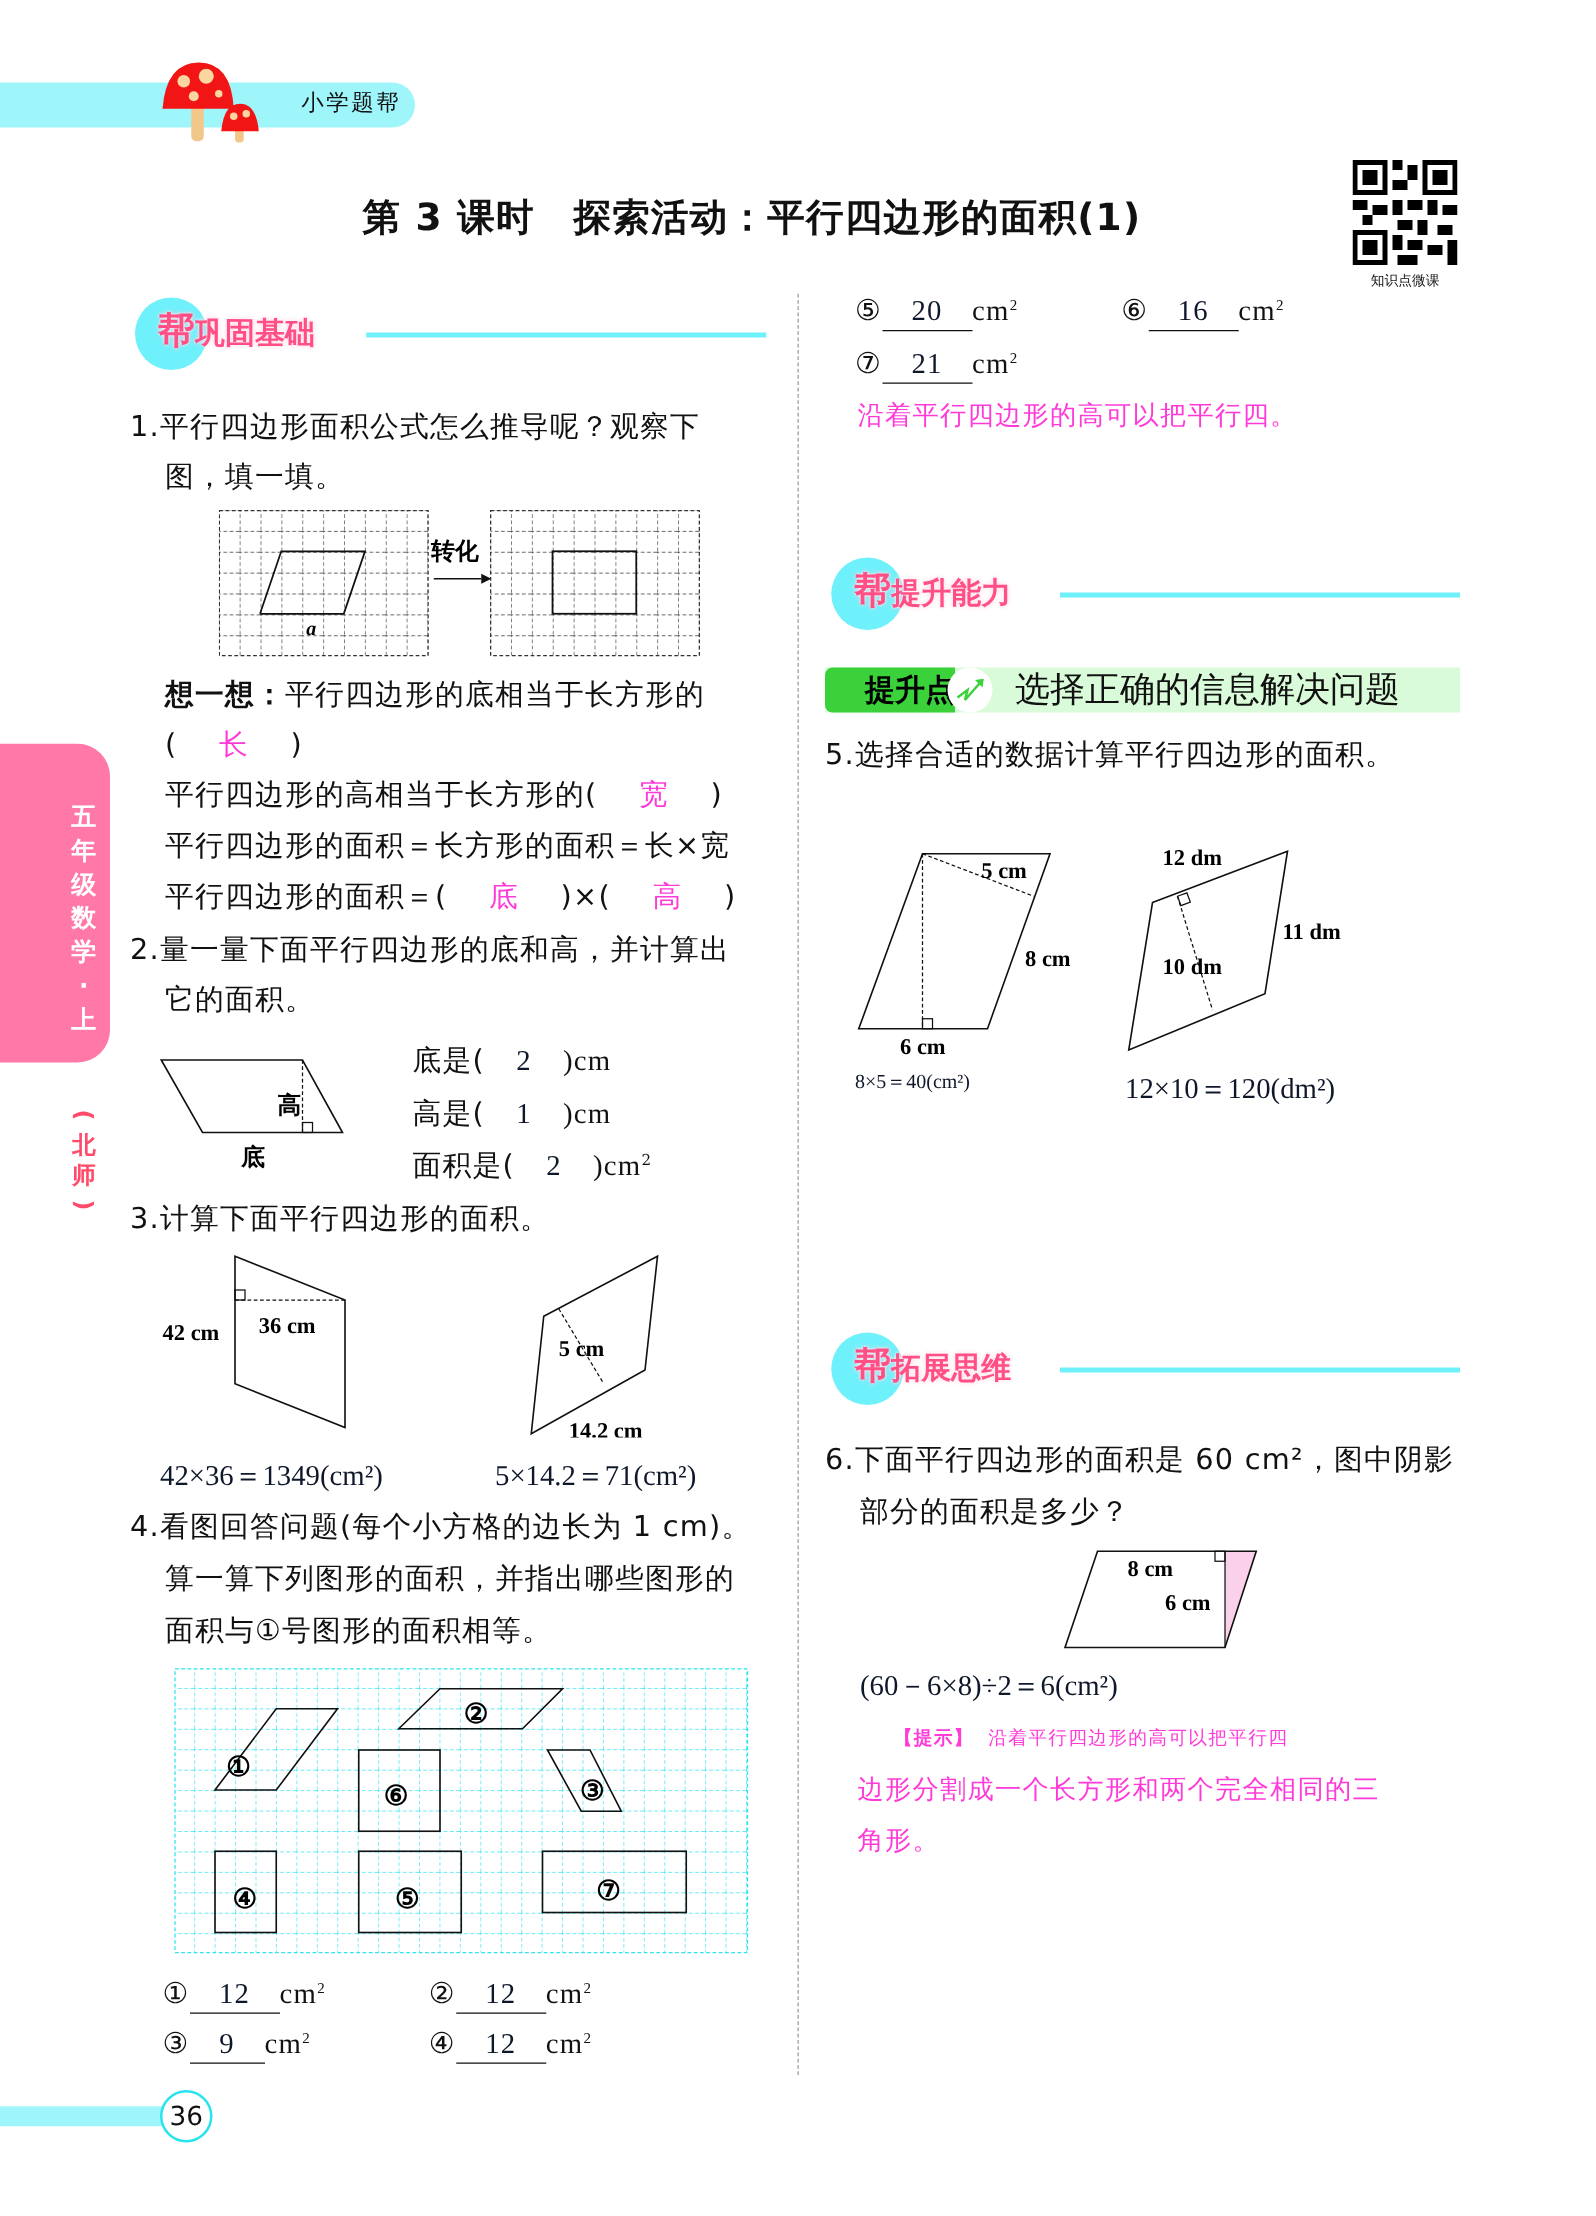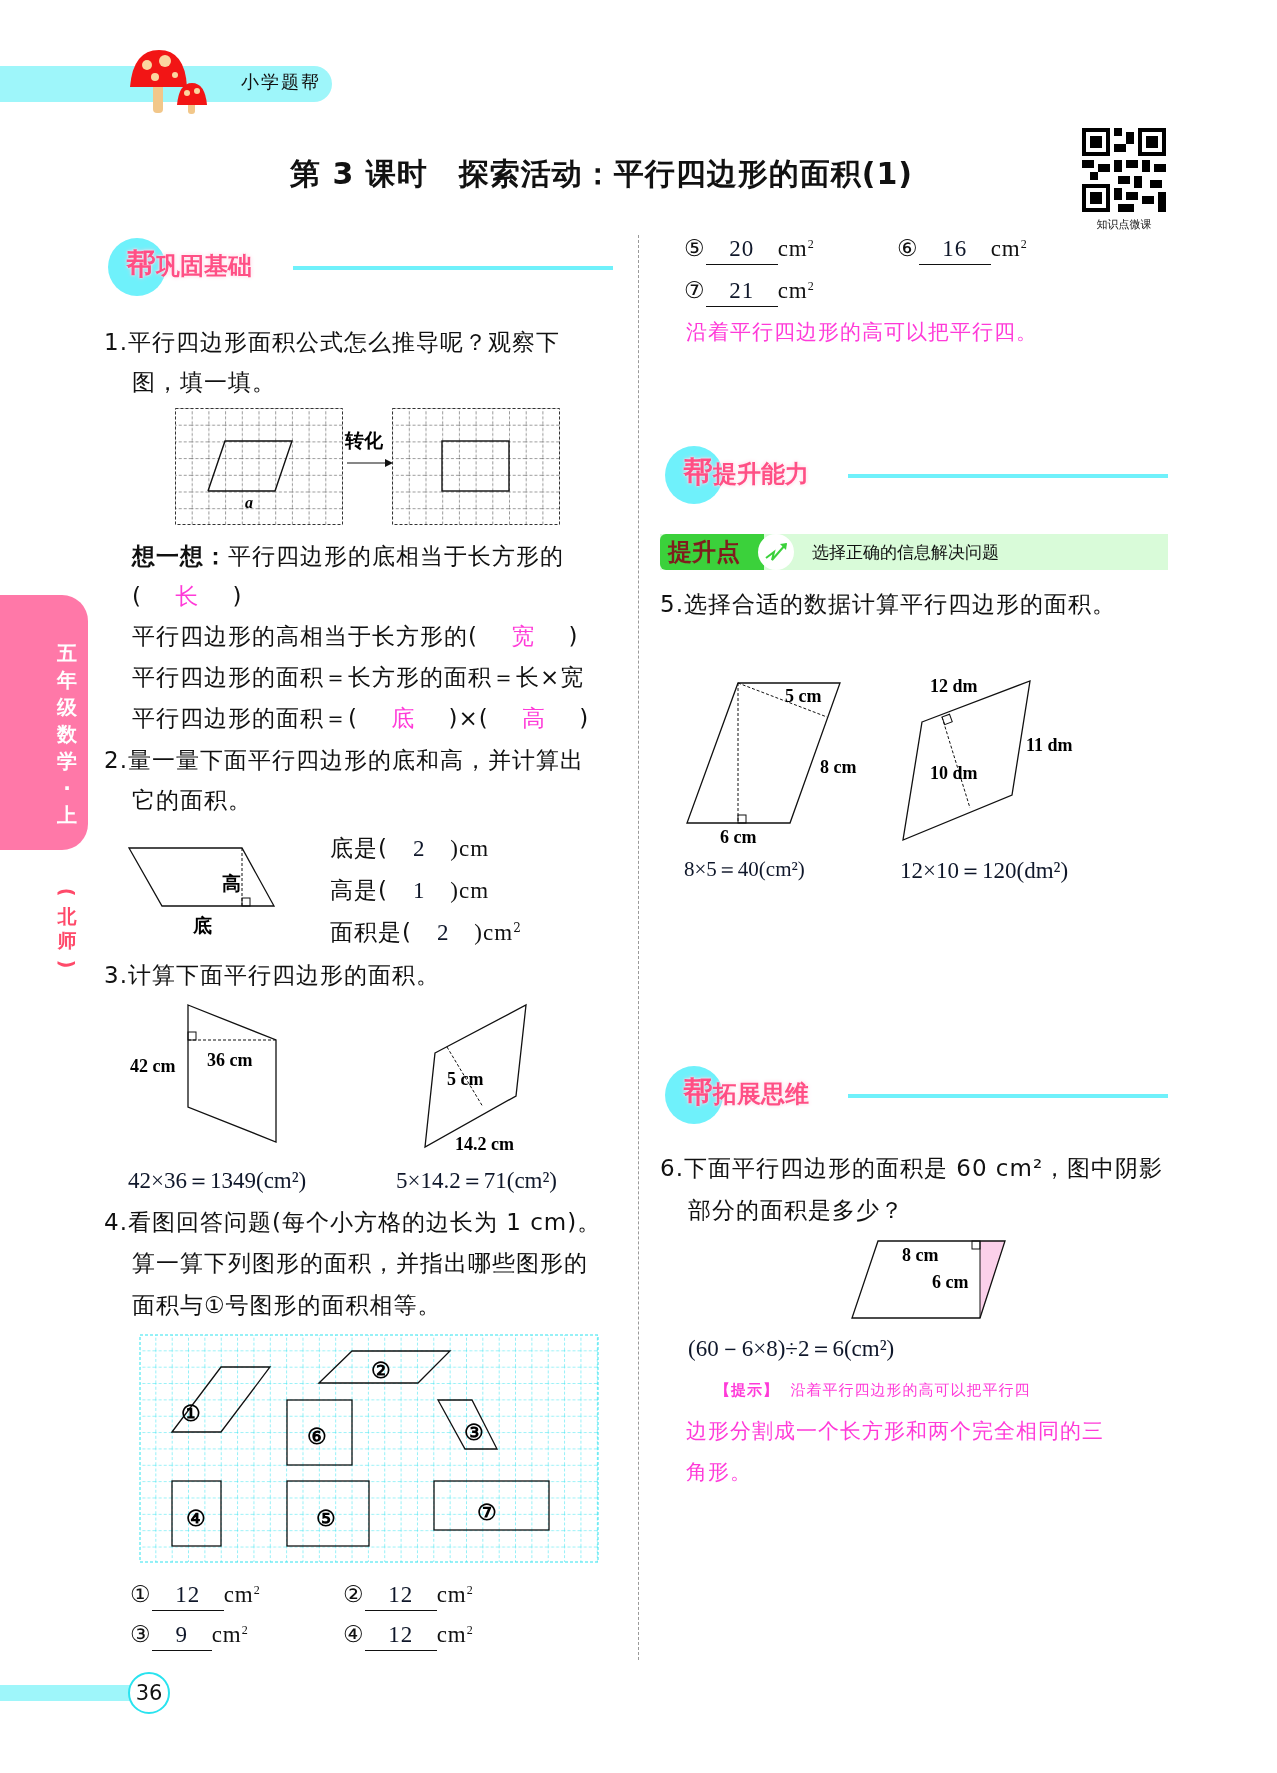--- a/index.html
+++ b/index.html
@@ -24,24 +24,24 @@
   .sec .lbl{position:absolute;left:18px;top:6px;font-size:30px;font-weight:bold;color:#ff4f85;
             font-family:"DejaVu Sans","Liberation Sans",sans-serif;text-shadow:0 0 2px #fff,0 0 4px #ffc9dc;}
   .sec .lbl small{font-size:24px;}
   .sec .line{position:absolute;top:28px;height:4px;background:#6ff1fb;}
   
   .sidetab{left:0;top:595px;width:88px;height:255px;background:#ff78a8;border-radius:0 26px 26px 0;}
   .sidetxt{left:56px;top:640px;width:22px;color:#fff;font-size:20px;line-height:27px;text-align:center;font-weight:bold;font-family:"DejaVu Sans","Liberation Sans",sans-serif;}
   .sideed{left:54px;top:880px;width:26px;color:#ff4a6a;font-size:19px;line-height:24px;text-align:center;font-weight:bold;font-family:"DejaVu Sans","Liberation Sans",sans-serif;}
   .divider{left:638px;top:235px;width:0;height:1425px;border-left:1px dashed #999;}
   .tip{left:660px;top:534px;width:508px;height:36px;background:#d9fbd9;}
-  .tiplbl{left:660px;top:534px;width:104px;height:36px;background:#3bd13b;color:#7f1d1d;border-radius:6px 0 0 6px;
-          font-size:24px;font-weight:bold;line-height:36px;padding-left:8px;box-sizing:border-box;font-family:"DejaVu Sans","Liberation Sans",sans-serif;}
+  .tiplbl{left:660px;top:534px;width:104px;height:36px;background:#3bd13b;color:#000000;border-radius:6px 0 0 6px;
+          font-size:24px;font-weight:bold;line-height:36px;padding-left:8px;box-sizing:border-box;font-family:"DejaVu Sans","Liberation Sans",sans-serif;text-align:right;}
   .tipicon{left:758px;top:534px;width:36px;height:36px;border-radius:50%;background:#fff;}
-  .tiptext{left:812px;top:534px;font-size:17px;line-height:36px;font-family:"DejaVu Sans","Liberation Sans",sans-serif;}
+  .tiptext{left:812px;top:534px;font-size:28px;line-height:36px;font-family:"DejaVu Sans","Liberation Sans",sans-serif;}
   .pagenum{left:128px;top:1672px;width:38px;height:38px;border:2px solid #29e3ef;border-radius:50%;text-align:center;line-height:38px;font-size:21px;background:#fff;font-family:"DejaVu Sans","Liberation Sans",sans-serif;}
   .pageband{left:0;top:1685px;width:130px;height:16px;background:#9ef6fa;}
   .blank{display:inline-block;border-bottom:1.5px solid #111;text-align:center;line-height:30px;}
   .dimlbl{font-family:"Liberation Serif","DejaVu Serif",serif;font-weight:bold;font-size:18px;}
 </style>
 </head>
 <body>
 
 <div class="abs topband"></div>
 <svg class="abs" style="left:125px;top:45px" width="95" height="70">
@@ -278,21 +278,21 @@
   <text x="105" y="37" class="dimlbl">5 cm</text>
   <text x="140" y="108" class="dimlbl">8 cm</text>
   <text x="40" y="178" class="dimlbl">6 cm</text>
   <polygon points="242,57 350,16 332,130 223,175" fill="none" stroke="#111" stroke-width="1.3"></polygon>
   <line x1="262" y1="52" x2="290" y2="143" stroke="#111" stroke-dasharray="3,2"></line>
   <rect x="262" y="52" width="8" height="8" fill="none" stroke="#111" transform="rotate(-20 262 52)"></rect>
   <text x="250" y="27" class="dimlbl">12 dm</text>
   <text x="346" y="86" class="dimlbl">11 dm</text>
   <text x="250" y="114" class="dimlbl">10 dm</text>
 </svg>
-<div class="abs ans" style="left:684px;top:855px;font-size:21px">8×5＝40(cm²)</div>
+<div class="abs ans" style="left:684px;top:855px;font-size:16px">8×5＝40(cm²)</div>
 <div class="abs ans" style="left:900px;top:855px;font-size:23px">12×10＝120(dm²)</div>
 
 <div class="abs sec" style="left:665px;top:1066px;width:503px">
   <div class="circ"></div>
   <div class="lbl"><span>帮</span><small>拓展思维</small></div>
   <div class="line" style="left:183px;width:320px"></div>
 </div>
 
 <div class="abs txt sans" style="left:660px;top:1148px">
   <span>6.</span><span>下面平行四边形的面积是 60 cm²，图中阴影</span>

